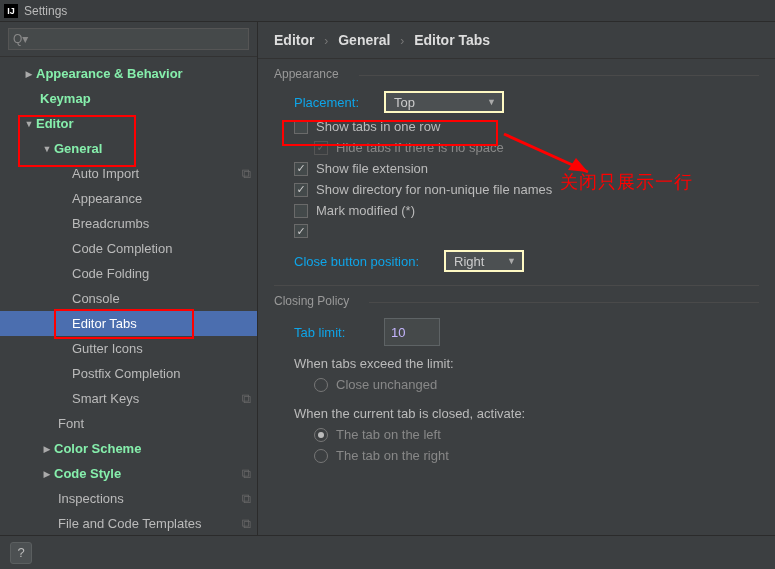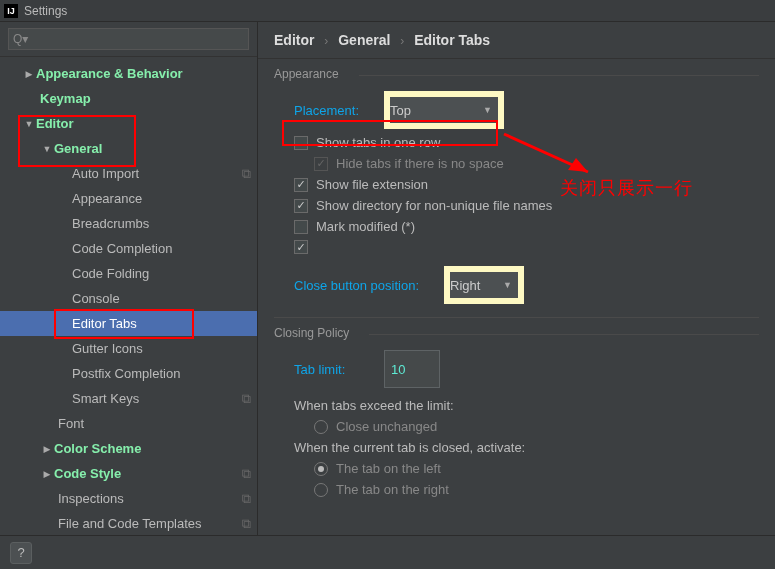--- a/index.html
+++ b/index.html
@@ -153,38 +153,38 @@
   .radio {
     width: 14px; height: 14px;
     border: 1px solid #777;
     border-radius: 50%;
     display: inline-flex;
     align-items: center; justify-content: center;
   }
   .radio .dot { width:6px; height:6px; background:#bbb; border-radius:50%;}
   .combo {
     background: #4c5052;
-    border: 6px solid #fef9c3;
+    border: 2px solid #fef9c3;
     color: #ccc;
-    height: 38px;
+    height: 22px;
     display: inline-flex;
     align-items: center;
-    padding: 0 20px 0 0;
+    padding: 0 20px 0 8px;
     position: relative;
     min-width: 120px;
     font-size: 13px;
   }
   .combo .caret {
     position: absolute; right: 6px; font-size: 9px; color:#aaa;
   }
   .textfield {
     background: #45494a;
     border: 1px solid #5e6365;
-    color: #5eead4;
-    height: 38px;
+    color: #c4b5fd;
+    height: 28px;
     padding: 0 6px;
     width: 56px;
     display:inline-flex; align-items:center;
     font-size:13px;
   }
   .field-label { color:#0ea5e9; min-width: 90px; display:inline-block;}
   .footer {
     position: absolute;
     left: 0; right:0; bottom:0;
     height: 34px;
@@ -383,21 +383,21 @@
       <div class="row" style="padding-left:20px; margin-top:4px;">
         <span>When tabs exceed the limit:</span>
       </div>
       <div class="row sub">
         <label>
           <span class="radio"></span>
           <span>Close unchanged</span>
         </label>
       </div>
 
-      <div class="row" style="padding-left:20px; margin-top:0;">
+      <div class="row" style="padding-left:20px; margin-top:8px;">
         <span>When the current tab is closed, activate:</span>
       </div>
       <div class="row sub">
         <label>
           <span class="radio">
               <span class="dot"></span>
             </span>
           <span>The tab on the left</span>
         </label>
       </div>
@@ -418,13 +418,13 @@
 </div>
 
 <div class="hl-red" style="left:18px; top:115px; width:118px; height:52px;"></div>
 <div class="hl-red" style="left:54px; top:309px; width:140px; height:30px;"></div>
 <div class="hl-red" style="left:282px; top:120px; width:216px; height:26px;"></div>
 
 <svg class="arrow-svg" style="left:498px; top:128px;" width="120" height="60">
   <line x1="6" y1="6" x2="90" y2="44" stroke="#ff0000" stroke-width="3"></line>
   <polygon points="90,44 78,30 70,42" fill="#ff0000"></polygon>
 </svg>
-<div class="annotation-text" style="left:560px; top:176px;">关闭只展示一行</div>
+<div class="annotation-text" style="left:560px; top:170px;">关闭只展示一行</div>
 
 </body></html>

